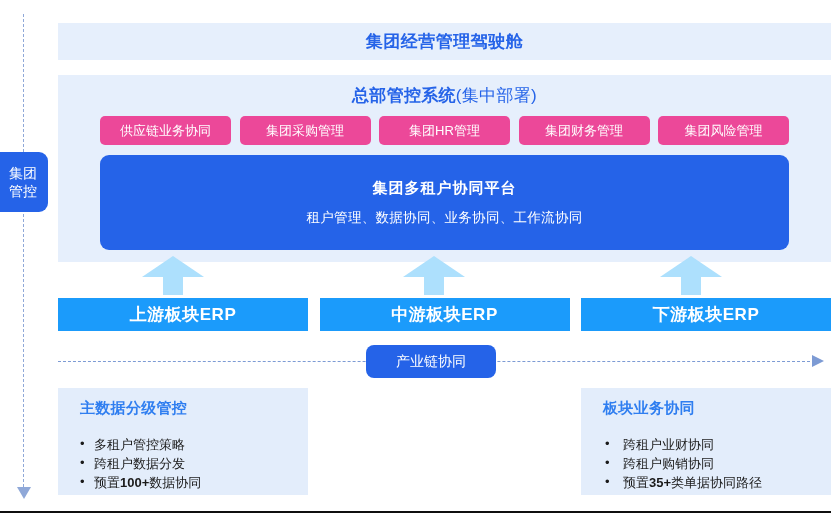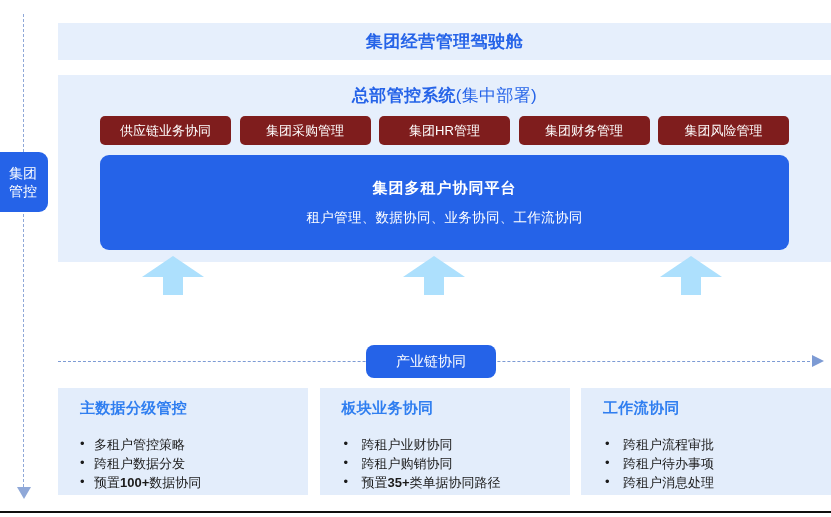--- a/index.html
+++ b/index.html
@@ -100,21 +100,21 @@
     position: absolute;
     left: 42px;
     top: 41px;
     width: 689px;
     display: flex;
     justify-content: space-between;
   }
   .module-chip {
     width: 131px;
     height: 29px;
-    background: #7f1d1d;
+    background: #ec4899;
     border-radius: 5px;
     color: #ffffff;
     font-size: 13px;
     display: flex;
     align-items: center;
     justify-content: center;
     white-space: nowrap;
   }
 
   .platform {
@@ -320,20 +320,25 @@
   </div>
   <div class="up-arrow" id="arrow-midstream">
     <div class="head"></div>
       <div class="shaft"></div>
   </div>
   <div class="up-arrow" id="arrow-downstream">
     <div class="head"></div>
       <div class="shaft"></div>
   </div>
 
+  <div class="erp-row">
+    <div class="erp-bar">上游板块ERP</div>
+    <div class="erp-bar">中游板块ERP</div>
+    <div class="erp-bar">下游板块ERP</div>
+  </div>
 
   <div class="chain-line"></div>
   <div class="chain-arrow"></div>
   <div class="chain-badge">产业链协同</div>
 
   <div class="card-row">
 
     <div class="card">
       <div class="card-title">主数据分级管控</div>
       <ul class="card-list">
@@ -345,26 +350,18 @@
 
     <div class="card card--wide-bullets">
       <div class="card-title">板块业务协同</div>
       <ul class="card-list">
         <li>跨租户业财协同</li>
         <li>跨租户购销协同</li>
         <li><span>预置</span><b>35+</b><span>类单据协同路径</span></li>
       </ul>
     </div>
 
-    <div class="card card--wide-bullets">
-      <div class="card-title">工作流协同</div>
-      <ul class="card-list">
-        <li>跨租户流程审批</li>
-        <li>跨租户待办事项</li>
-        <li>跨租户消息处理</li>
-      </ul>
-    </div>
 
   </div>
 
   <div class="bottom-rule"></div>
 
 </div>
 
 </body></html>

